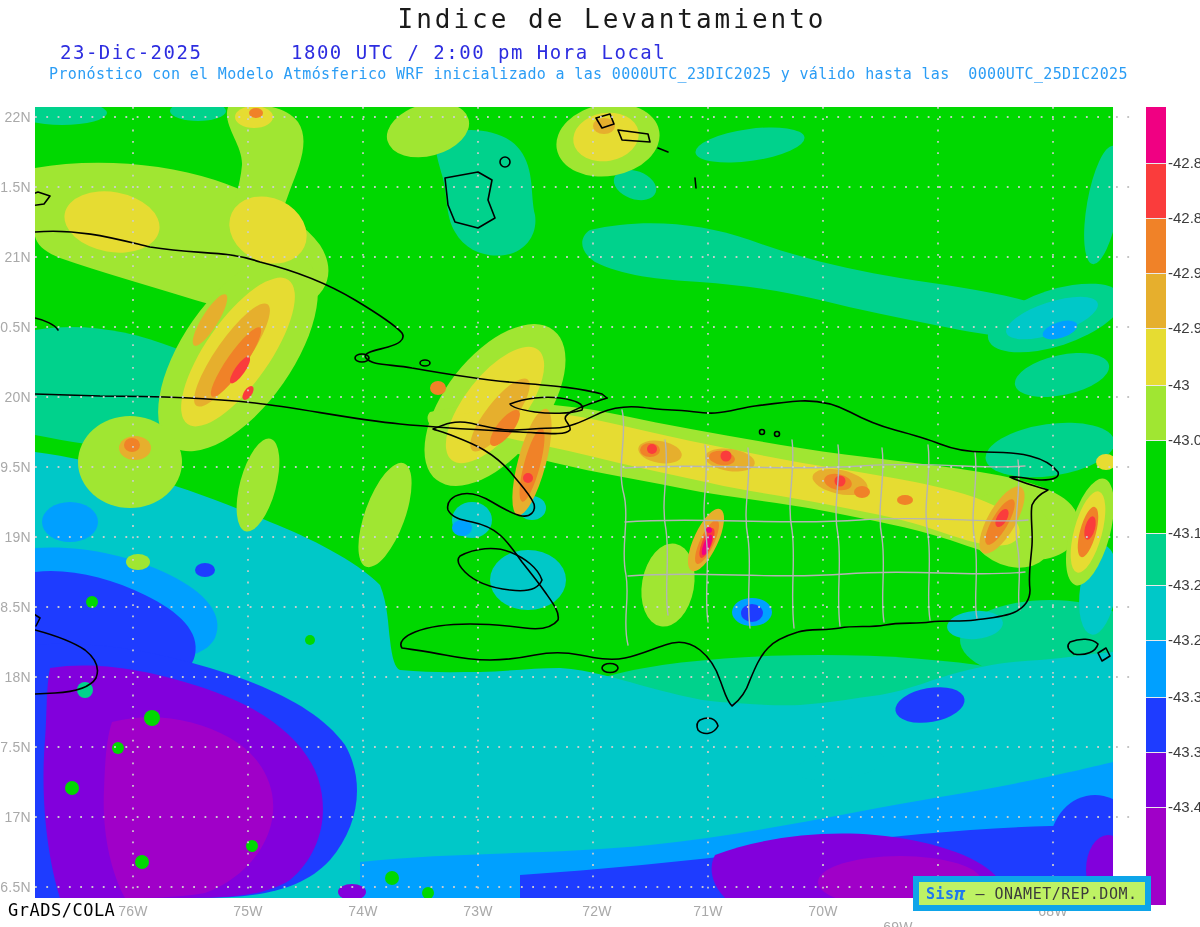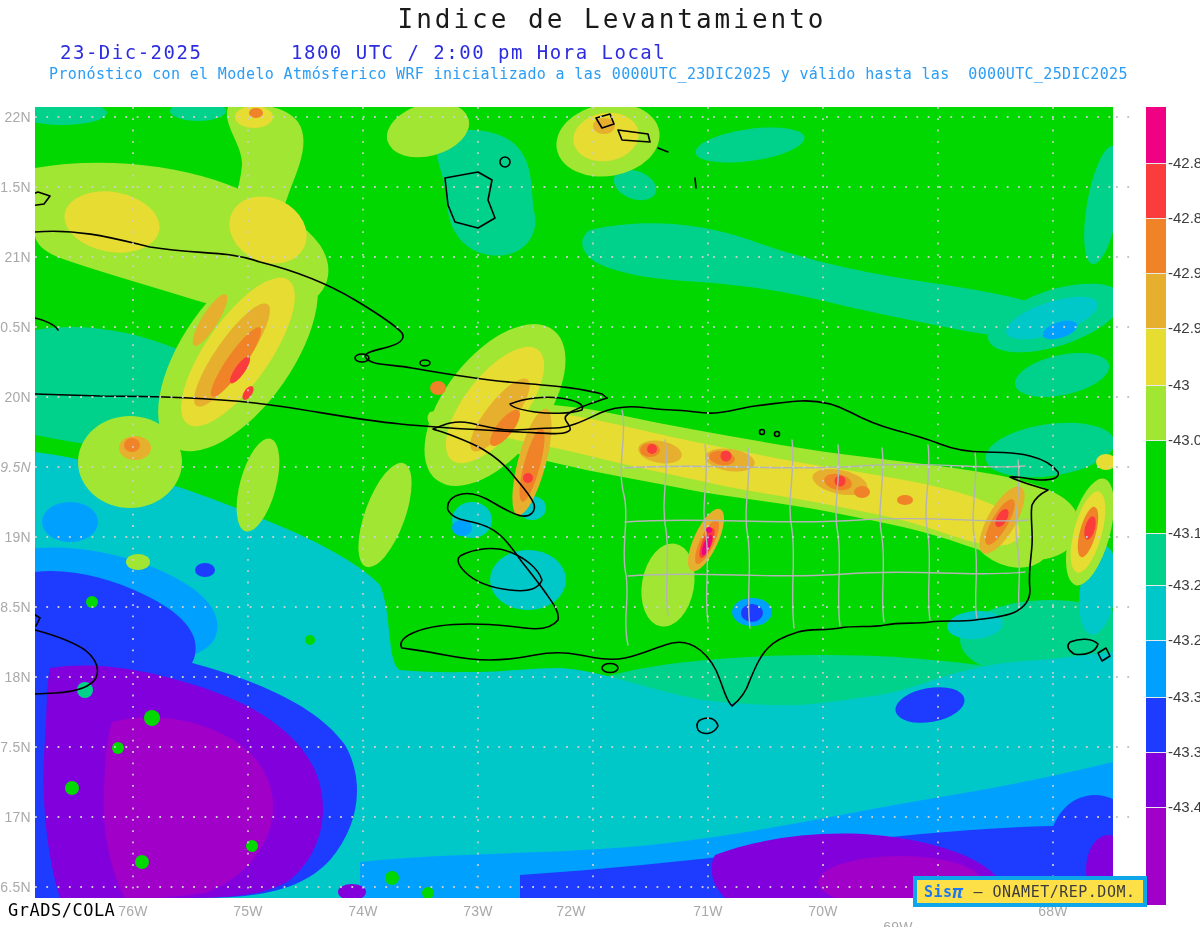--- a/index.html
+++ b/index.html
@@ -15,21 +15,21 @@
   .latlab{left:0;width:31px;text-align:right;font-size:14px;color:#a9a9a9;
           font-family:"Liberation Sans",sans-serif;letter-spacing:0.3px;}
   .lonlab{top:903px;width:44px;text-align:center;font-size:14px;color:#a9a9a9;
           font-family:"Liberation Sans",sans-serif;letter-spacing:0.3px;}
   #colorbar{left:1146px;top:107px;width:20px;height:798px;}
   .cbseg{width:20px;box-sizing:border-box;border-top:1px solid #e9e9e9;}
   .cbseg:first-child{border-top:none;}
   .cbtick{left:1168px;width:44px;font-size:15px;color:#3c3c3c;
           font-family:"Liberation Sans",sans-serif;white-space:nowrap;}
   #credit{left:8px;top:900px;font-size:17px;color:#000;letter-spacing:0.5px;text-align:center;}
-  #watermark{left:913px;top:876px;height:23px;background:#fde047;border:4px solid #0ea5e9;
+  #watermark{left:913px;top:876px;height:23px;background:#bef264;border:6px solid #0ea5e9;
              display:flex;align-items:center;padding:0 7px;font-size:15px;letter-spacing:0.5px;white-space:pre;}
   #wm-brand{color:#1e78f0;font-weight:bold;}
   #wm-pi{color:#1e78f0;font-weight:bold;font-size:18px;font-style:italic;}
   #wm-rest{color:#3c3c3c;}
 </style>
 </head>
 <body>
 
 <div id="stage">
 
@@ -281,33 +281,33 @@
       <line x1="0" y1="710" x2="22" y2="710"></line>
         <line x1="0" y1="780" x2="22" y2="780"></line>
     </g>
   </svg>
 
   <div class="abs latlab" style="top:109px;">22N</div>
   <div class="abs latlab" style="top:179px;">1.5N</div>
   <div class="abs latlab" style="top:249px;">21N</div>
   <div class="abs latlab" style="top:319px;">0.5N</div>
   <div class="abs latlab" style="top:389px;">20N</div>
-  <div class="abs latlab" style="top:459px;font-style:italic;">9.5N</div>
+  <div class="abs latlab" style="top:459px;">9.5N</div>
   <div class="abs latlab" style="top:529px;">19N</div>
   <div class="abs latlab" style="top:599px;">8.5N</div>
   <div class="abs latlab" style="top:669px;">18N</div>
   <div class="abs latlab" style="top:739px;">7.5N</div>
   <div class="abs latlab" style="top:809px;">17N</div>
   <div class="abs latlab" style="top:879px;">6.5N</div>
 
   <div class="abs lonlab" style="left:111px;">76W</div>
   <div class="abs lonlab" style="left:226px;">75W</div>
   <div class="abs lonlab" style="left:341px;">74W</div>
   <div class="abs lonlab" style="left:456px;">73W</div>
-  <div class="abs lonlab" style="left:549px;">72W</div>
+  <div class="abs lonlab" style="left:575px;">72W</div>
   <div class="abs lonlab" style="left:686px;">71W</div>
   <div class="abs lonlab" style="left:801px;">70W</div>
   <div class="abs lonlab" style="left:876px;margin-top:16px;">69W</div>
   <div class="abs lonlab" style="left:1031px;">68W</div>
 
   <div class="abs" id="colorbar">
       <div class="cbseg" style="height: 56px; background: rgb(240, 0, 130);"></div>
       <div class="cbseg" style="height: 55px; background: rgb(250, 60, 60);"></div>
       <div class="cbseg" style="height: 55px; background: rgb(240, 130, 40);"></div>
       <div class="cbseg" style="height: 55px; background: rgb(230, 175, 45);"></div>

